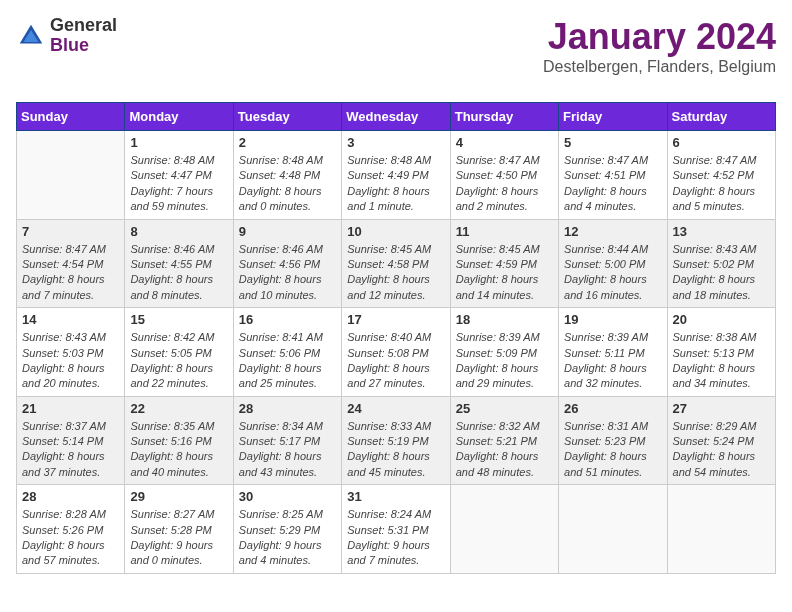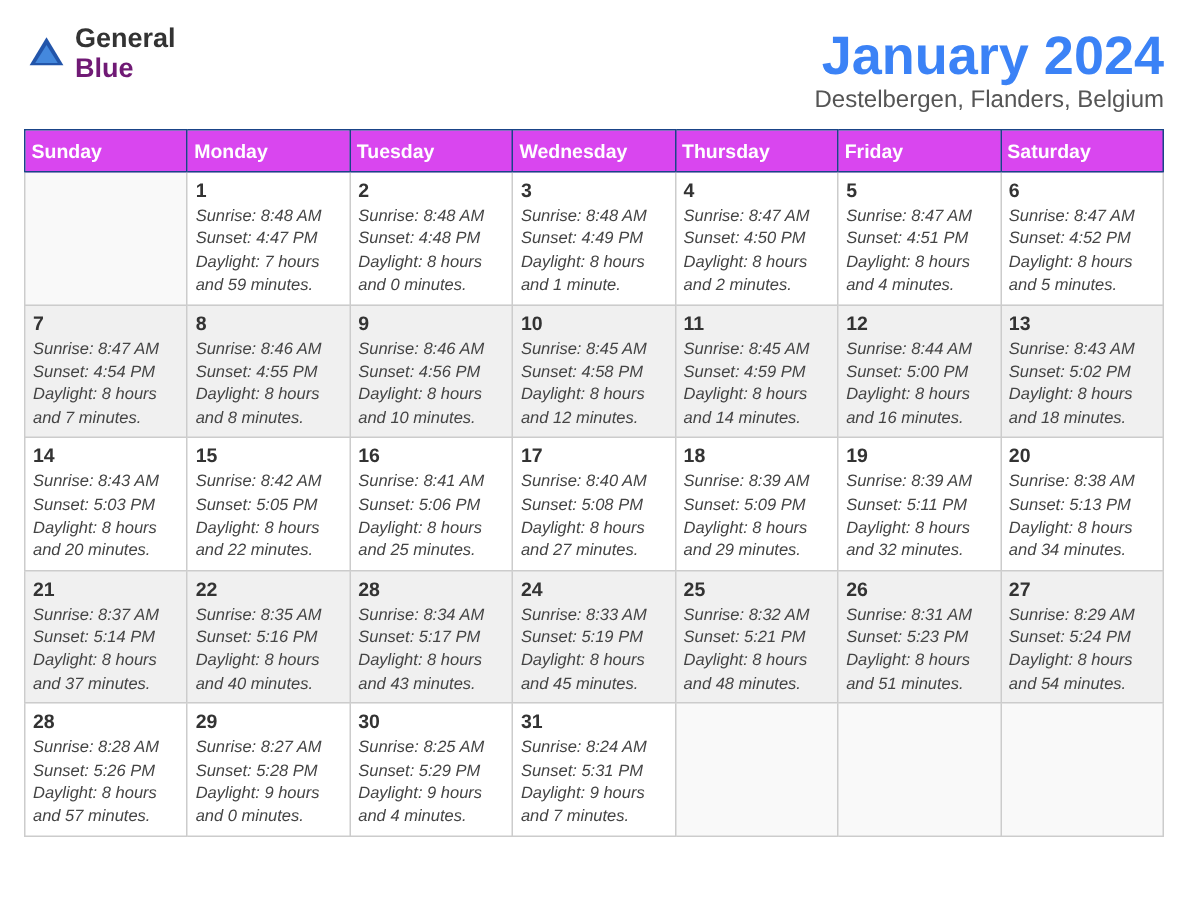--- a/index.html
+++ b/index.html
@@ -7,21 +7,21 @@
       font-family: Arial, sans-serif;
       background: #fff;
       width: 792px;
       min-height: 612px;
       padding: 16px;
     }
     .header-area {
       display: flex;
       justify-content: space-between;
       align-items: flex-start;
-      margin-bottom: 10px;
+      margin-bottom: 26px;
     }
     .logo {
       display: flex;
       align-items: center;
       gap: 4px;
     }
     .logo-text {
       display: flex;
       flex-direction: column;
       line-height: 1.1;
@@ -39,33 +39,33 @@
     .logo-icon {
       width: 30px;
       height: 30px;
     }
     .title-area {
       text-align: right;
     }
     .month-title {
       font-size: 36px;
       font-weight: bold;
-      color: #3b82f6;
+      color: #701a75;
     }
     .location-title {
       font-size: 16px;
       color: #555;
     }
     .calendar {
       width: 100%;
       border-collapse: collapse;
       font-size: 11px;
     }
     .calendar th {
-      background-color: #d946ef;
+      background-color: #6d28d9;
       color: #fff;
       padding: 6px 4px;
       text-align: left;
       font-size: 13px;
       font-weight: bold;
       border: 1px solid #1a4488;
     }
     .calendar td {
       border: 1px solid #ccc;
       vertical-align: top;

